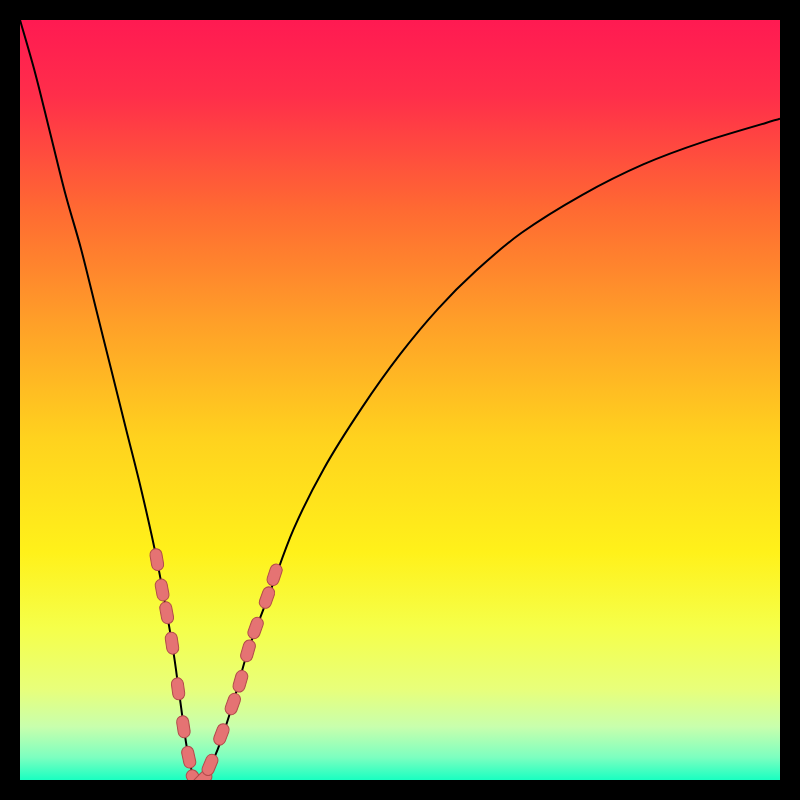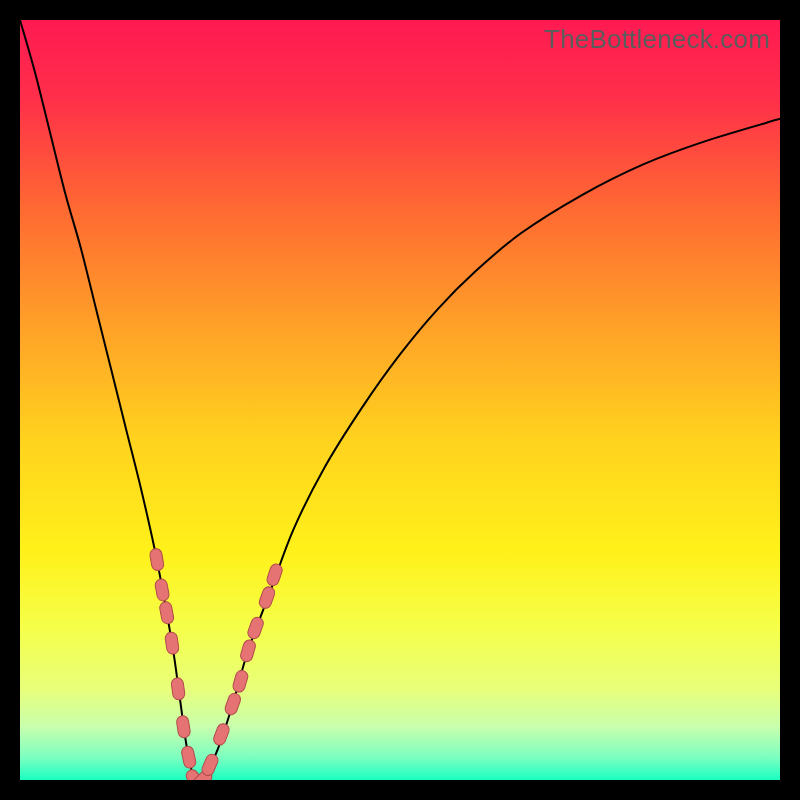--- a/index.html
+++ b/index.html
@@ -84,14 +84,13 @@
         <rect x="-11.00" y="-6.00" width="22" height="12" rx="6" ry="6" fill="#e57373" stroke="#b24b4b" stroke-width="1" transform="translate(201.40 714.40) rotate(-69.4)"></rect>
         <rect x="-11.00" y="-6.00" width="22" height="12" rx="6" ry="6" fill="#e57373" stroke="#b24b4b" stroke-width="1" transform="translate(212.80 684.00) rotate(-70.3)"></rect>
         <rect x="-11.00" y="-6.00" width="22" height="12" rx="6" ry="6" fill="#e57373" stroke="#b24b4b" stroke-width="1" transform="translate(220.40 661.20) rotate(-74.1)"></rect>
         <rect x="-11.00" y="-6.00" width="22" height="12" rx="6" ry="6" fill="#e57373" stroke="#b24b4b" stroke-width="1" transform="translate(228.00 630.80) rotate(-74.1)"></rect>
         <rect x="-11.00" y="-6.00" width="22" height="12" rx="6" ry="6" fill="#e57373" stroke="#b24b4b" stroke-width="1" transform="translate(235.60 608.00) rotate(-70.3)"></rect>
         <rect x="-11.00" y="-6.00" width="22" height="12" rx="6" ry="6" fill="#e57373" stroke="#b24b4b" stroke-width="1" transform="translate(247.00 577.60) rotate(-70.3)"></rect>
         <rect x="-11.00" y="-6.00" width="22" height="12" rx="6" ry="6" fill="#e57373" stroke="#b24b4b" stroke-width="1" transform="translate(254.60 554.80) rotate(-71.6)"></rect>
       </g>
   </svg>
 
-  <div class="watermark">TheBottleneck.com</div>
 </div>
 
 </body></html>

